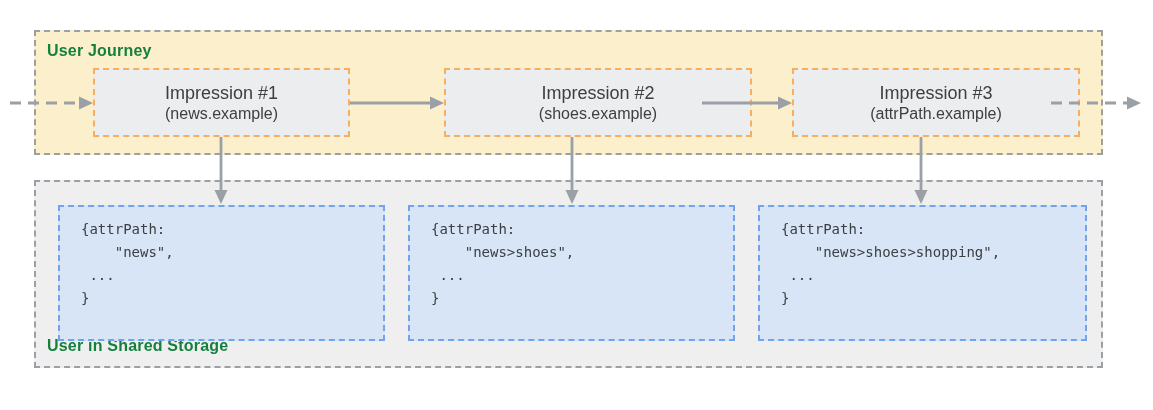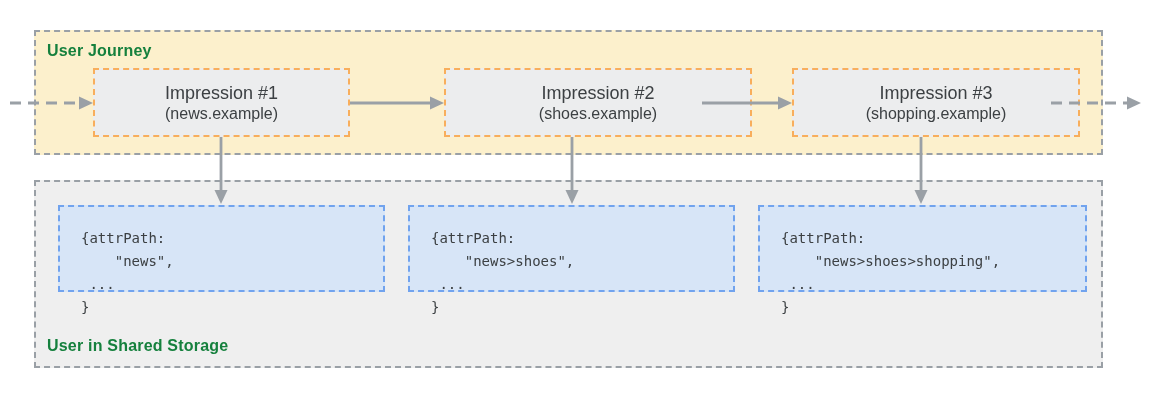--- a/index.html
+++ b/index.html
@@ -64,25 +64,25 @@
     box-sizing: border-box;
     background: #EFEFEF;
     border: 2px dashed #9AA0A6;
   }
   .storage-panel .panel-label { left: 11px; bottom: 11px; }
 
   
   .record {
     position: absolute;
     top: 205px;
-    height: 87px;
+    height: 136px;
     box-sizing: border-box;
     background: #D7E5F7;
     border: 2px dashed #71A3EE;
-    padding: 20px 6px 0 21px;
+    padding: 11px 6px 0 21px;
     color: #3C4043;
     font-family: "DejaVu Sans Mono", "Liberation Mono", monospace;
     font-size: 14px;
     line-height: 23px;
   }
   .record .code-line { white-space: pre; }
   .record-1 { left: 58px;  width: 327px; }
   .record-2 { left: 408px; width: 327px; }
   .record-3 { left: 758px; width: 329px; }
 
@@ -110,21 +110,21 @@
   <div class="impression impression-1">
     <div class="title">Impression #1</div>
     <div class="site">(news.example)</div>
   </div>
   <div class="impression impression-2">
     <div class="title">Impression #2</div>
     <div class="site">(shoes.example)</div>
   </div>
   <div class="impression impression-3">
     <div class="title">Impression #3</div>
-    <div class="site">(shopping.example)</div>
+    <div class="site">(attrPath.example)</div>
   </div>
 
   <div class="record record-1">
     <div class="code-line">{attrPath:</div>
     <div class="code-line">    "news",</div>
     <div class="code-line"> ...</div>
     <div class="code-line">}</div>
   </div>
   <div class="record record-2">
     <div class="code-line">{attrPath:</div>

